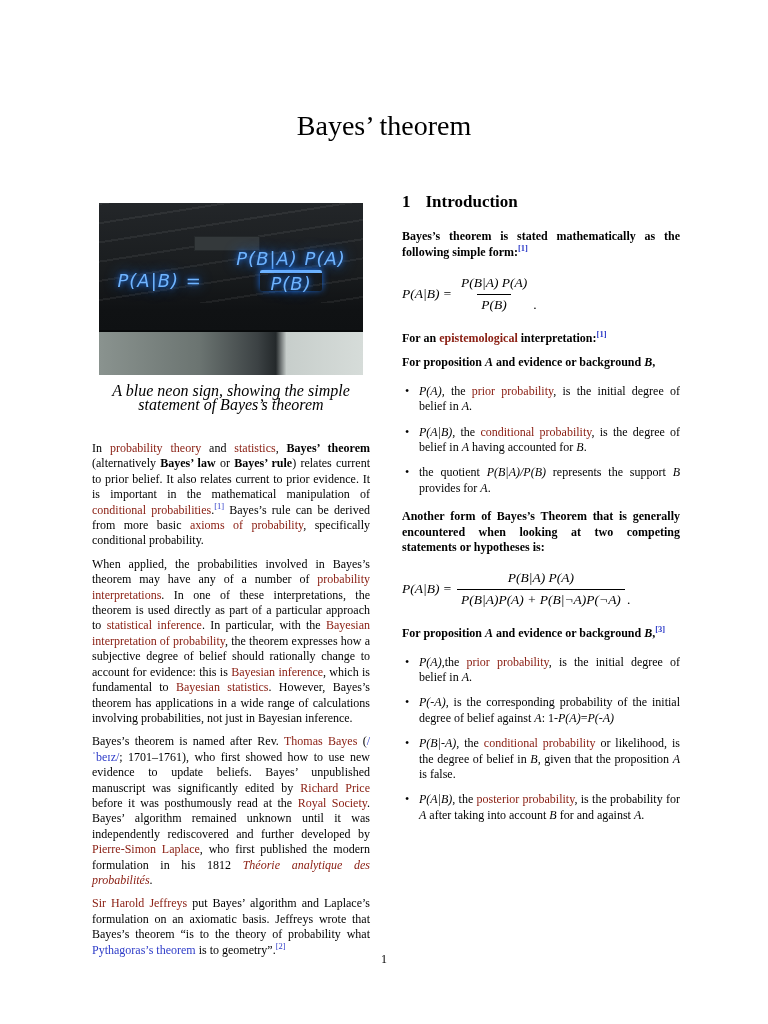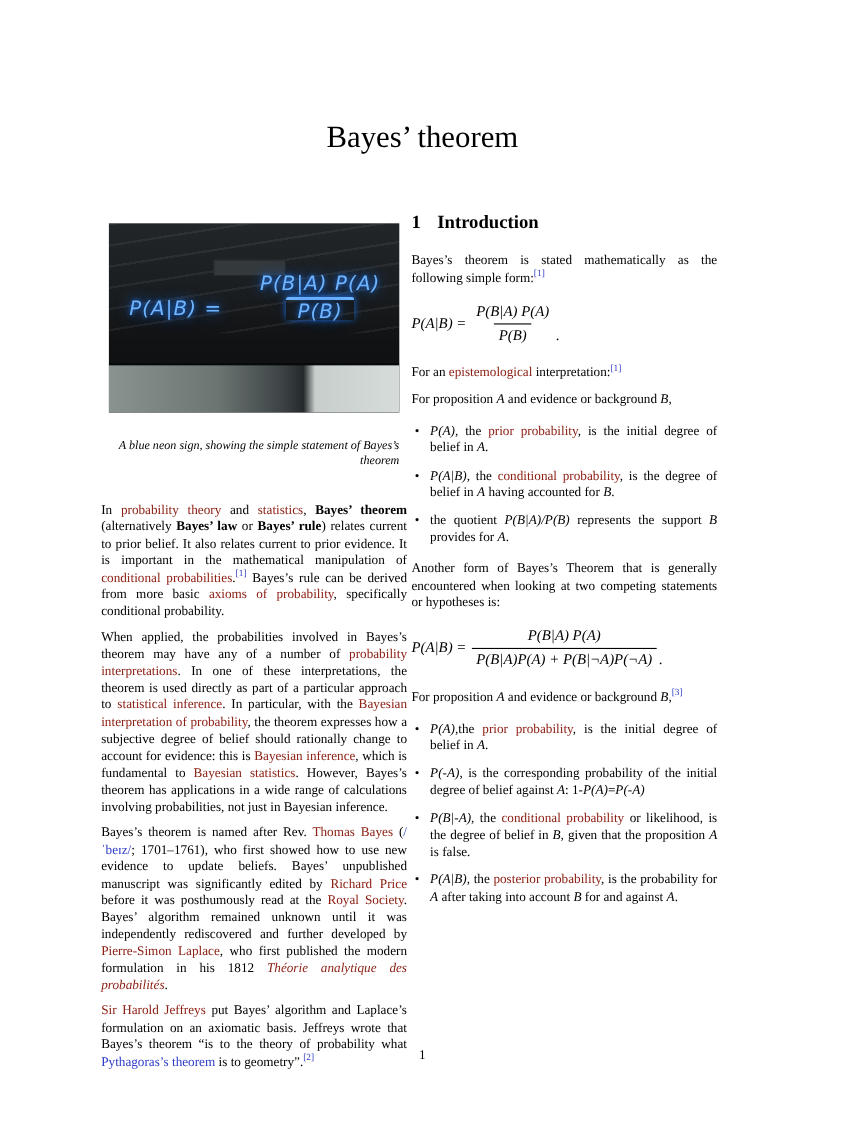--- a/index.html
+++ b/index.html
@@ -12,24 +12,24 @@
     font-family:"Liberation Serif","DejaVu Serif",serif;
     overflow:hidden;
     -webkit-hyphens:auto; hyphens:auto;
   }
   .page-title {
     position:absolute; top:110px; left:0; width:768px;
     text-align:center; font-size:28px; font-weight:400;
   }
   
   .col-left  { position:absolute; left:92px;  top:203px; width:278px; font-size:12px; line-height:15.4px; }
-  .col-right { position:absolute; left:374px; top:194px; width:278px; font-size:12px; line-height:15.4px; }
+  .col-right { position:absolute; left:402px; top:194px; width:278px; font-size:12px; line-height:15.4px; }
   .col-left .body-text { margin-top:30px; text-align:justify; }
   .col-left .body-text p { margin-bottom:8px; }
-  .col-right p { text-align:justify; margin-bottom:9px; }
+  .col-right p { text-align:justify; margin-bottom:9px;font-weight:bold; }
   
   .figure { width:264px; margin-left:7px; }
   .neon-photo { position:relative; width:264px; height:172px; overflow:hidden;
     background:linear-gradient(180deg,#232629 0%,#1a1d1f 38%,#101214 62%,#0d0f11 100%); }
   .slats { position:absolute; left:0; top:0; right:0; height:58%;
     background:repeating-linear-gradient(171deg, rgba(255,255,255,0.06) 0 2px, transparent 2px 19px); }
   .vent { position:absolute; top:19%; left:36%; width:25%; height:9%;
     background:#34393b; border:1px solid #24282a; }
   .wall { position:absolute; left:0; right:0; bottom:0; height:26%;
     border-top:2px solid #07090a;
@@ -37,21 +37,21 @@
   .neon { position:absolute; left:7%; right:5%; top:28%;
     display:flex; align-items:flex-end; justify-content:space-between;
     color:var(--neon); font-family:"DejaVu Sans","Liberation Sans",sans-serif;
     font-style:italic; font-size:18px; letter-spacing:1px;
     text-shadow:0 0 5px var(--neonGlow), 0 0 14px var(--neonGlow); }
   .neon .lhs { margin-bottom:3px; }
   .neon .nfrac { display:flex; flex-direction:column; align-items:center; }
   .neon .nnum { padding:0 4px 3px; }
   .neon .nden { border-top:3px solid var(--neon); border-radius:2px;
     box-shadow:0 -1px 7px var(--neonGlow); padding:3px 10px 0; }
-  .caption { margin-top:24px; font-size:11px; line-height:13.5px; font-style:italic; text-align:right; }
+  .caption { margin-top:9px; font-size:16px; line-height:13.5px; font-style:italic; text-align:center; }
   
   .section-heading { font-size:17px; font-weight:700; margin-bottom:20px; }
   .section-heading .num { display:inline-block; margin-right:15px; }
   .formula { display:flex; align-items:center; margin:15px 0 17px;
     font-size:13.5px; font-style:italic; line-height:1.25; }
   .frac { display:inline-flex; flex-direction:column; align-items:center; margin-left:5px; }
   .frac .num { padding:0 4px 2px; }
   .frac .den { border-top:1px solid #000; padding:2px 4px 0; }
   .formula .tail { font-style:normal; margin-left:2px; align-self:flex-end; }
   ul.blist { list-style:none; margin:13px 0 13px 0; }

